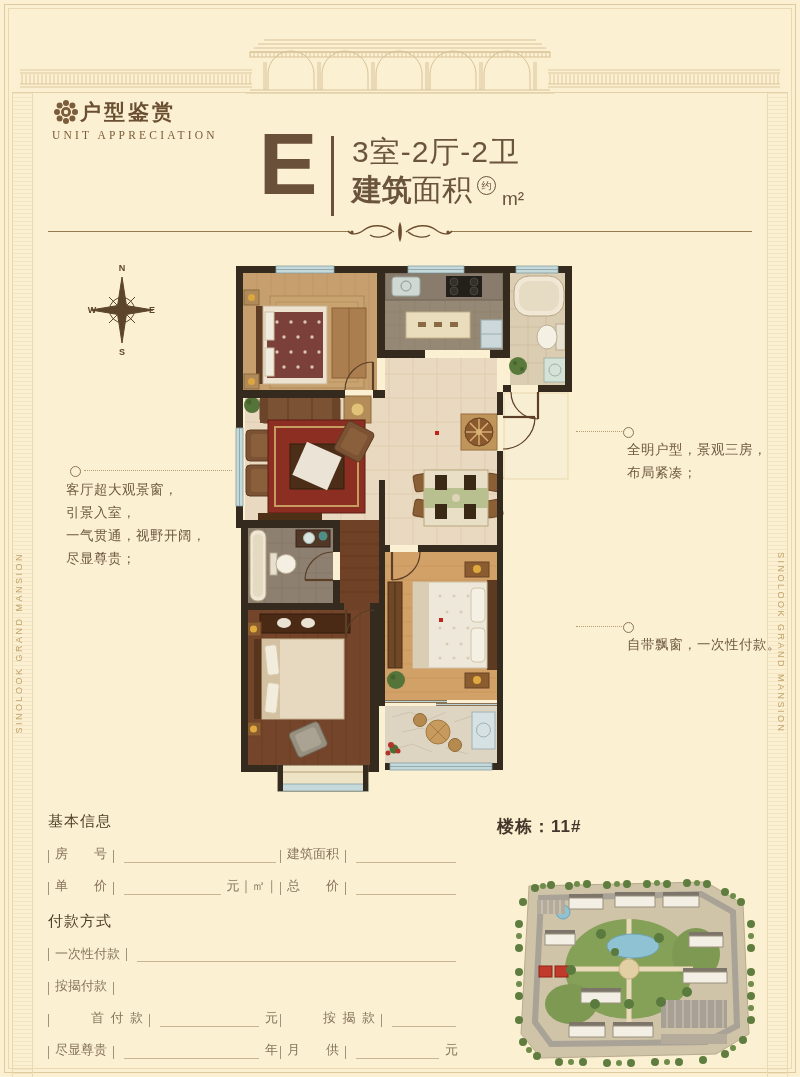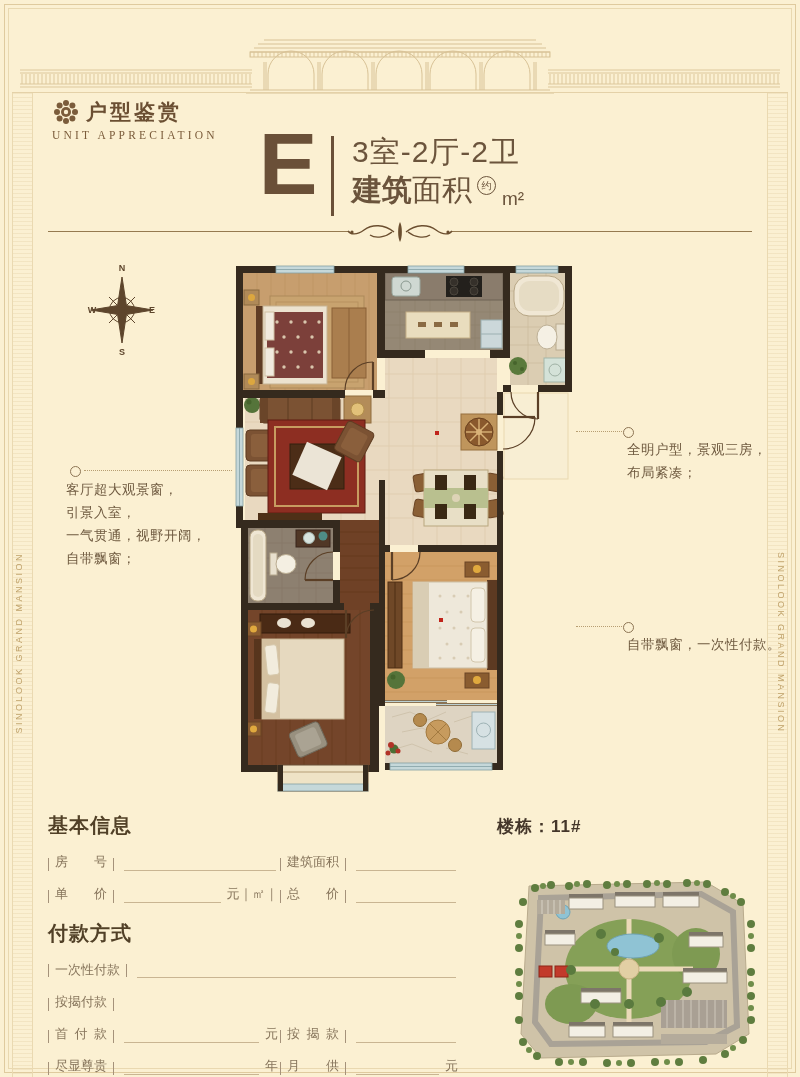--- a/index.html
+++ b/index.html
@@ -14,21 +14,21 @@
       border-left:1px solid #ead9b1;border-right:1px solid #ead9b1;}
   .side-strip.l{left:12px}.side-strip.r{right:12px}
   .side-text{position:absolute;top:552px;font-size:9px;letter-spacing:2.5px;color:#bfa169;
       writing-mode:vertical-rl;white-space:nowrap;}
   .side-text.l{left:14px;transform:rotate(180deg);}
   .side-text.r{right:14px;}
   .arcade{position:absolute;left:12px;top:34px;}
   
   .brand{position:absolute;left:52px;top:98px;}
   .brand-row{display:flex;align-items:center;}
-  .brand-cn{font-size:21px;font-weight:700;color:#6b4f33;letter-spacing:3px;margin-left:6px;}
+  .brand-cn{font-size:21px;font-weight:700;color:#6b4f33;letter-spacing:3px;}
   .brand-en{font-family:"Liberation Serif",serif;font-size:11.5px;letter-spacing:3.2px;color:#7b5c3b;margin-top:3px;}
   
   .unit-letter{position:absolute;left:256px;top:118px;width:64px;text-align:center;
       font-size:88px;line-height:92px;font-weight:800;color:#6a5038;}
   .title-bar{position:absolute;left:331px;top:136px;width:3px;height:80px;background:#6a5038;}
   .unit-rooms{position:absolute;left:352px;top:132px;font-size:30px;color:#6b543c;letter-spacing:1px;}
   .area-row{position:absolute;left:352px;top:170px;display:flex;align-items:flex-end;color:#6b543c;}
   .area-bold{font-size:30px;font-weight:800;}
   .area-light{font-size:30px;font-weight:400;}
   .approx{width:17px;height:17px;border:1px solid #6b543c;border-radius:50%;font-size:10px;
@@ -42,31 +42,31 @@
   .flourish{position:absolute;left:346px;top:220px;}
   
   .compass{position:absolute;left:86px;top:260px;}
   .plan{position:absolute;left:232px;top:262px;}
   
   .note{position:absolute;font-size:13.5px;color:#6f5a40;line-height:23px;letter-spacing:.5px;}
   .note-circle{position:absolute;width:9px;height:9px;border:1.5px solid #8d7554;border-radius:50%;background:transparent;}
   .note-dots{position:absolute;height:0;border-top:1.5px dotted #b79e72;}
   
   .formwrap{position:absolute;left:48px;top:812px;width:412px;color:#87755c;}
-  .ftitle{font-size:20px;font-weight:700;color:#514027;letter-spacing:1px;}
+  .ftitle{font-size:15px;font-weight:400;color:#514027;letter-spacing:1px;}
   .ftitle.pay{margin-top:17px;}
   .frow{display:flex;align-items:flex-end;margin-top:16px;height:16px;font-size:13px;white-space:nowrap;}
   .c1{width:232px;display:flex;align-items:flex-end;}
   .c2{flex:1;display:flex;align-items:flex-end;}
   .cfull{flex:1;display:flex;align-items:center;}
   .fbar{width:1px;height:13px;background:#a5927a;margin:0 6px 0 0;flex:none;}
   .fbar.b2m{margin:0 6px;}
   .flabel{display:inline-block;flex:none;}
   .just2{letter-spacing:26px;margin-right:-26px;}
-  .just3{letter-spacing:6.5px;margin-right:-6.5px;}
+  .just3{letter-spacing:6.5px;margin-right:-6.5px;margin-left:36px;}
   .fl{flex:1;border-bottom:1px solid #c9b592;height:14px;margin:0 4px;}
   .fsuffix{flex:none;margin:0 2px 0 2px;}
   .bldg{position:absolute;left:497px;top:815px;font-size:17px;font-weight:700;color:#44362a;letter-spacing:1px;}
   .sitemap{position:absolute;left:511px;top:874px;}
 </style>
 </head>
 <body>
 
 <div class="page">
 
@@ -567,21 +567,21 @@
       <path d="M73,318 A28,28 0 0 1 101,290" stroke-width="1.2"></path>
     </g>
   </svg>
 
   <span class="note-circle" style="left:70px;top:466px"></span>
   <span class="note-dots" style="left:84px;top:470px;width:148px"></span>
   <div class="note" style="left:66px;top:478px">
     <div>客厅超大观景窗，</div>
     <div>引景入室，</div>
     <div>一气贯通，视野开阔，</div>
-    <div>自带飘窗；</div>
+    <div>尽显尊贵；</div>
   </div>
 
   <span class="note-dots" style="left:576px;top:431px;width:46px"></span>
   <span class="note-circle" style="left:623px;top:427px"></span>
   <div class="note" style="left:627px;top:438px">
     <div>全明户型，景观三房，</div>
     <div>布局紧凑；</div>
   </div>
 
   <span class="note-dots" style="left:576px;top:626px;width:46px"></span>

